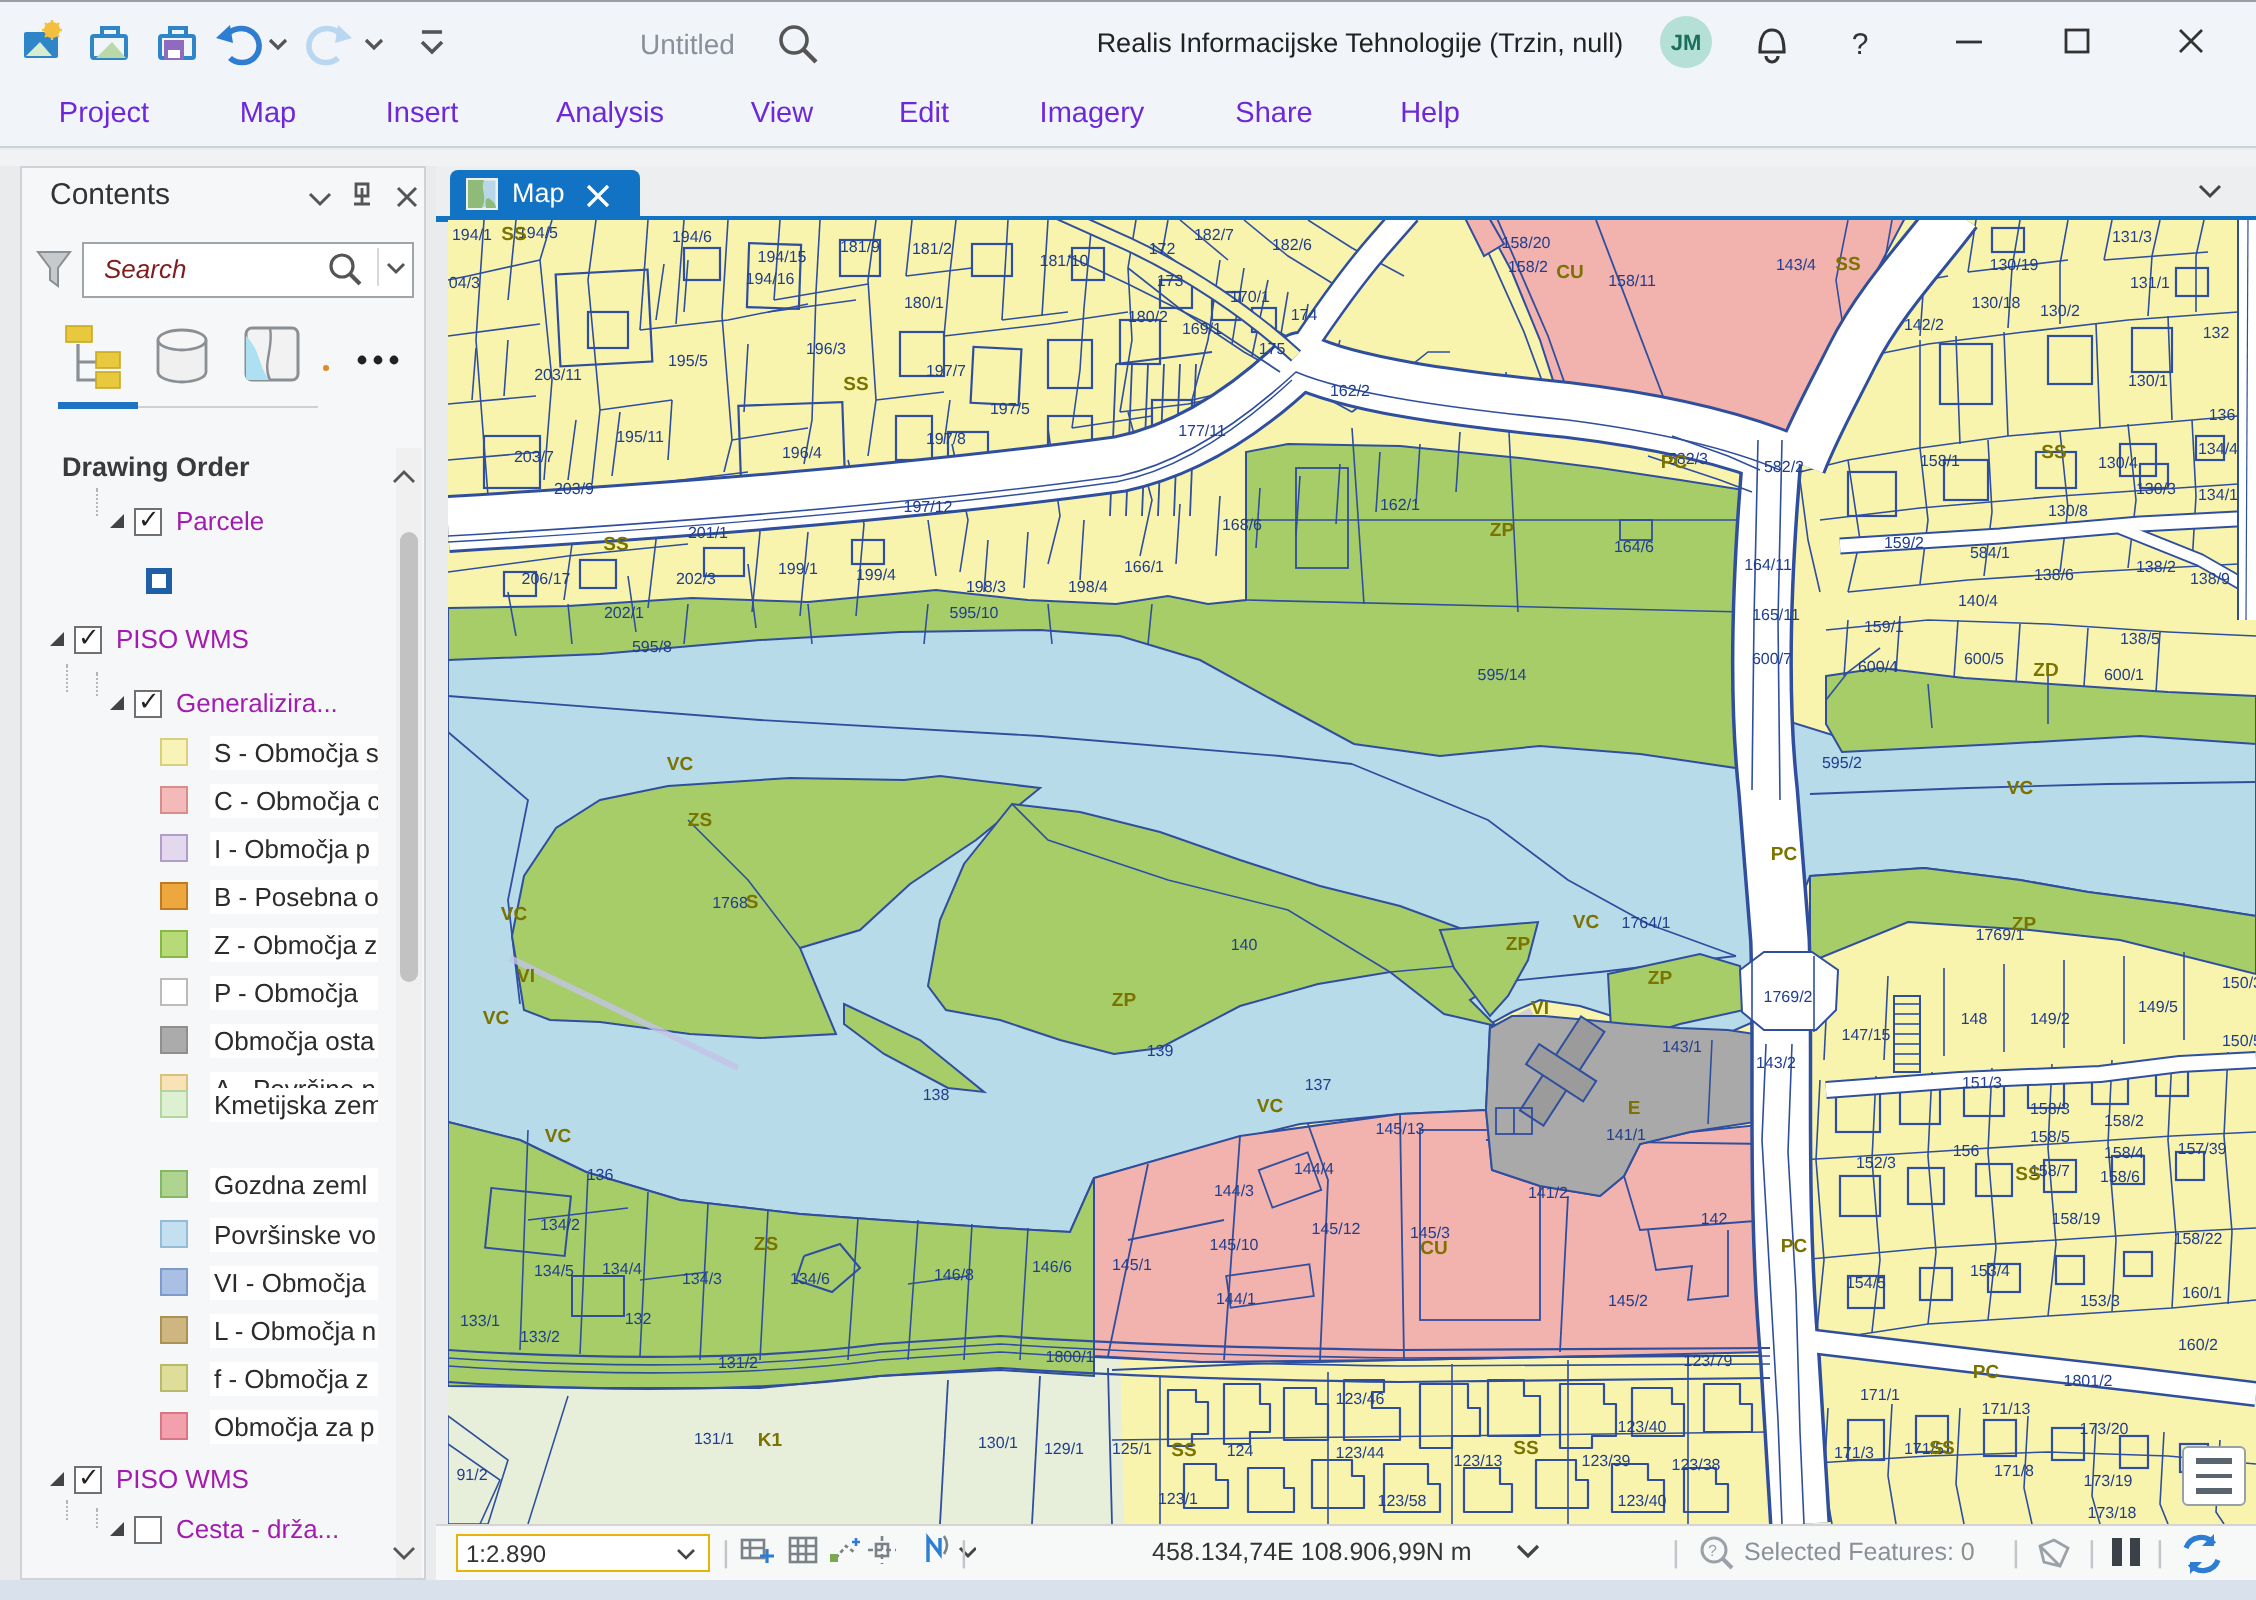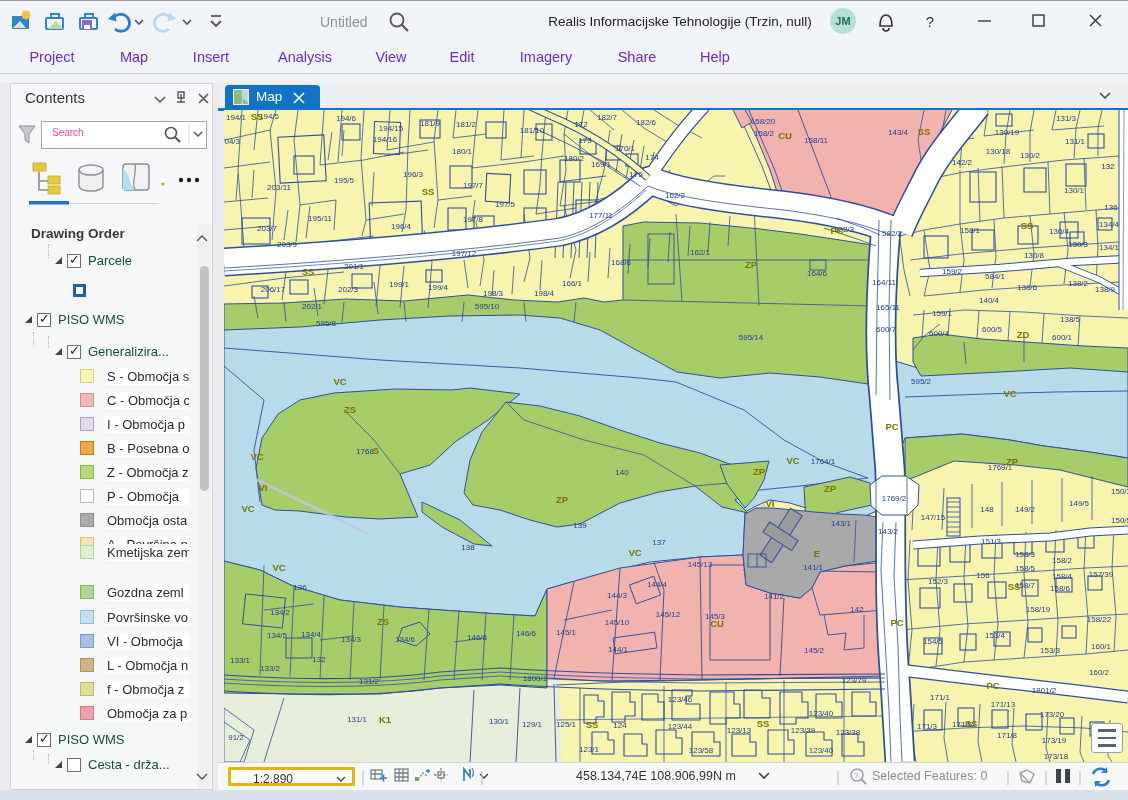--- a/index.html
+++ b/index.html
@@ -3,41 +3,41 @@
 *{margin:0;padding:0;box-sizing:border-box}
 html,body{width:1128px;height:800px;overflow:hidden;font-family:"Liberation Sans",sans-serif;background:#e9ebed}
 #titlebar{position:absolute;left:0;top:0;width:1128px;height:42px;background:#f1f4f9;border-top:1px solid #9aa0a6}
 #tabrow{position:absolute;left:0;top:42px;width:1128px;height:32px;background:#f1f4f9;border-bottom:1px solid #cdd2d8}
 .rtab{position:absolute;top:0;height:32px;line-height:31px;font-size:14.5px;color:#6d28d9;transform:translateX(-50%)}
 #wmstab{position:absolute;left:787px;top:0;width:111px;height:33px;background:#fff;border:1px solid #d5d5d5;border-bottom:none;text-align:center;line-height:31px;font-size:14.5px}
 #ribstrip{position:absolute;left:0;top:75px;width:1128px;height:8px;background:#f0f2f4}
 #panel{position:absolute;left:10px;top:83px;width:203px;height:707px;background:#f6f7f8;border:1px solid #cfd3d8;overflow:hidden}
 #panel .hdr{position:absolute;left:14px;top:5px;font-size:15px;color:#333}
 #searchbox{position:absolute;left:30px;top:37px;width:166px;height:28px;background:#fff;border:1px solid #a0a5aa}
-#searchbox .ph{position:absolute;left:10px;top:5px;color:#ec4899;font-size:10px}
+#searchbox .ph{position:absolute;left:10px;top:5px;font-style:italic;color:#7f1d1d;font-size:13px}
 #dorder{position:absolute;left:20px;top:142px;font-size:13.5px;font-weight:bold;color:#3a3a3a}
-.trow{position:absolute;font-size:13px;color:#14532d;height:18px;line-height:16px}
+.trow{position:absolute;font-size:13px;color:#a21caf;height:18px;line-height:16px}
 .cb{display:inline-block;width:14px;height:14px;border:1px solid #707070;background:#fff;vertical-align:-3px;margin-right:7px;position:relative}
 .cb.on:after{content:"\2713";position:absolute;left:1px;top:-3px;font-size:13px;color:#222}
 .tri{display:inline-block;width:0;height:0;border-left:7px solid transparent;border-bottom:7px solid #444;margin-right:5px;vertical-align:1px}
 .lrow{position:absolute;left:69px;height:19px;width:134px}
 .guide{position:absolute;width:0;border-left:1px dotted #b5b5b5}
 .sw{position:absolute;left:0;top:1px;width:14px;height:14px;border:1px solid}
 .lt{position:absolute;left:25px;top:0px;background:#fff;font-size:13px;color:#2b2b2b;padding:1px 2px;white-space:nowrap;width:84px;overflow:hidden}
 #sbtrack{position:absolute;right:1px;top:140px;width:13px;height:566px;background:#f0f0f1}
 #sbthumb{position:absolute;right:3px;top:182px;width:9px;height:225px;background:#c2c2c2;border-radius:5px}
 #docarea{position:absolute;left:218px;top:83px;width:910px;height:707px}
 #tabstrip{position:absolute;left:0;top:0;width:910px;height:25px;background:#eceef0}
 #maptab{position:absolute;left:7px;top:2px;width:95px;height:25px;background:#1272c4;border-radius:4px 4px 0 0;color:#fff;font-size:13.5px}
 #bluebar{position:absolute;left:0;top:25px;width:910px;height:2.5px;background:#1272c4}
 #mapwrap{position:absolute;left:6px;top:27px;width:904px;height:652px}
 #statusbar{position:absolute;left:218px;top:762px;width:910px;height:28px;background:#f7f8f8;border-top:1px solid #d4d4d4;font-size:12px;color:#333}
 #bstrip{position:absolute;left:0;top:790px;width:1128px;height:10px;background:#d9e2ec}
 .sep{position:absolute;top:5px;color:#c2c6ca;font-size:15px}
-#scalebox{position:absolute;left:10px;top:4px;width:127px;height:19px;background:#fff;border:3px solid #eab308;line-height:18px;padding-left:22px}
+#scalebox{position:absolute;left:10px;top:4px;width:127px;height:19px;background:#fff;border:1px solid #eab308;line-height:18px;padding-left:4px}
 #menubtn{position:absolute;left:867px;top:613px;width:32px;height:30px;background:#fff;border:1px solid #98a0a8;border-radius:3px}
 #menubtn div{margin:5px 6px 0 6px;height:2.5px;background:#5a646e}
 svg text{font-family:"Liberation Sans",sans-serif}
 </style></head>
 <body>
 <div id="titlebar">
  <svg width="1128" height="42" style="position:absolute;left:0;top:0">
   <g>
    <rect x="12" y="15" width="17" height="13" rx="1" fill="#2e86c8"></rect>
    <path d="M13,27 L20,20 L26,27 Z" fill="#d8ecd2"></path>

